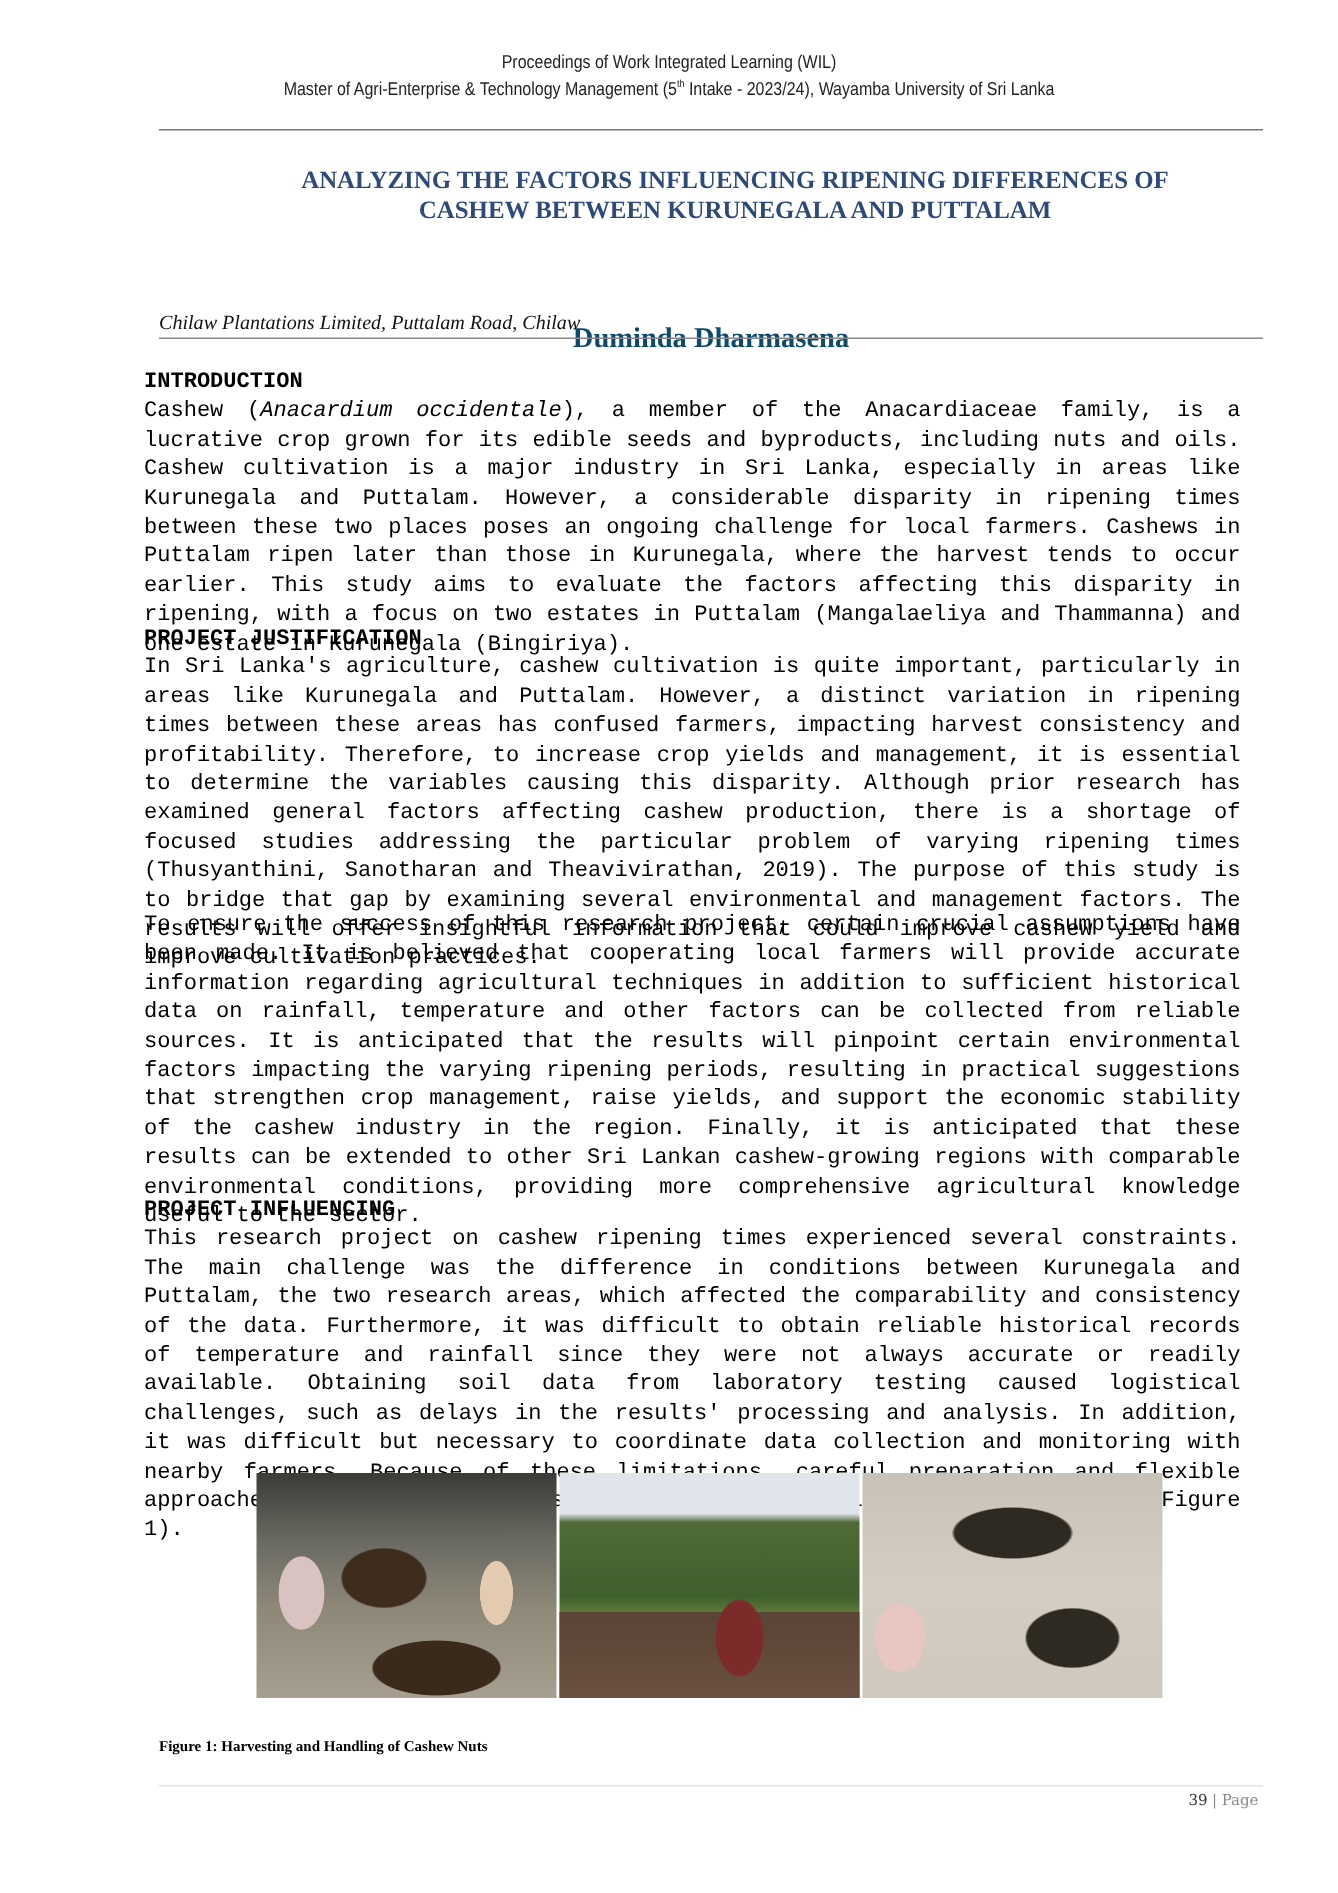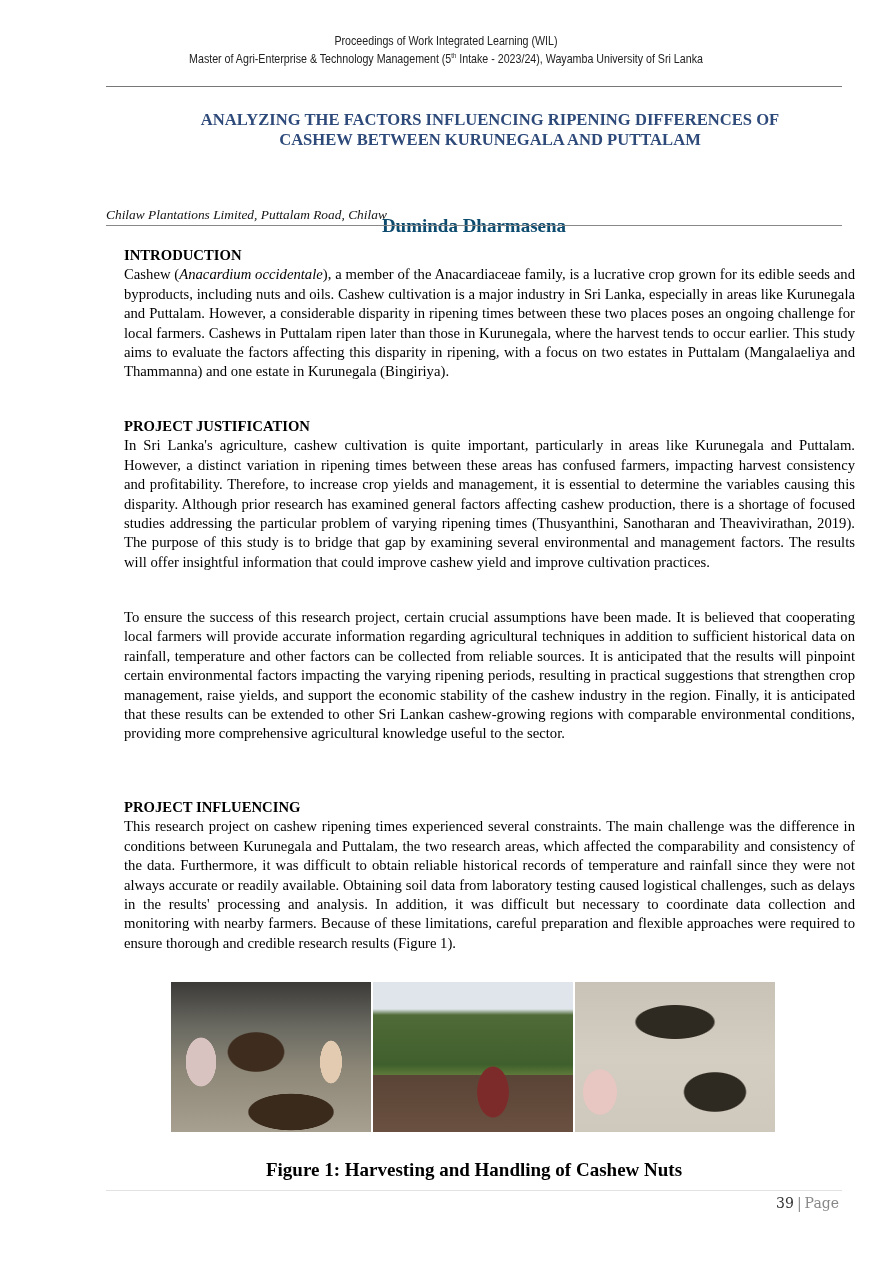--- a/index.html
+++ b/index.html
@@ -4,43 +4,43 @@
 <style>
   html, body { margin: 0; padding: 0; background: #ffffff; }
   body { width: 892px; height: 1262px; position: relative; overflow: hidden; color: #000; }
   .hdr { position: absolute; left: 0; width: 892px; text-align: center; font-family: "Liberation Sans", sans-serif; font-size: 12.4px; color: #222; transform: scaleX(0.86); transform-origin: center; }
   .hdr sup { font-size: 7px; }
   .rule-top { position: absolute; left: 106px; top: 86px; width: 736px; height: 0; border-top: 1.5px solid #777; }
   .title { position: absolute; left: 122px; width: 736px; top: 110px; text-align: center; font-family: "Liberation Serif", serif; font-weight: bold; font-size: 16.6px; line-height: 20px; color: #2e4a7a; letter-spacing: 0px; }
   .author { position: absolute; left: 106px; width: 736px; top: 171px; text-align: center; font-family: "Liberation Serif", serif; font-weight: bold; font-size: 19px; color: #0c4a6e; margin-top: 44px; }
   .affil { position: absolute; left: 106px; width: 736px; top: 207px; text-align: left; font-family: "Liberation Serif", serif; font-style: italic; font-size: 13.4px; color: #111; }
   .rule-affil { position: absolute; left: 106px; top: 225px; width: 736px; border-top: 1.5px solid #888; }
-  .section { position: absolute; left: 124px; width: 731px; font-family: Liberation Serif, serif; font-size: 14.7px; line-height: 19.4px; text-align: justify; }
+  .section { position: absolute; left: 96px; width: 731px; font-family: Liberation Mono, monospace; font-size: 14.7px; line-height: 19.4px; text-align: justify; }
   .section h2 { margin: 0; font-size: 14.7px; font-weight: bold; line-height: 19.4px; }
   .section p { margin: 0; }
   .figure { position: absolute; left: 171px; top: 982px; width: 604px; height: 150px; display: flex; gap: 2px; }
   .ph { flex: 1; height: 150px; position: relative; overflow: hidden; }
   .ph1 { background:
       radial-gradient(ellipse 70px 30px at 120px 130px, #3a2a1c 0%, #3a2a1c 60%, transparent 62%),
       radial-gradient(ellipse 50px 35px at 85px 70px, #3e2c1e 0%, #3e2c1e 55%, transparent 58%),
       radial-gradient(ellipse 25px 40px at 30px 80px, #d9c3c0 0%, #d9c3c0 60%, transparent 62%),
       radial-gradient(ellipse 18px 35px at 160px 80px, #e2cbb0 0%, #e2cbb0 60%, transparent 62%),
       linear-gradient(180deg, #3b3a37 0%, #6a6a62 30%, #8e8878 60%, #a79f90 100%); }
   .ph2 { background:
       radial-gradient(ellipse 28px 45px at 120px 110px, #7d2b2a 0%, #7d2b2a 55%, transparent 58%),
       linear-gradient(180deg, transparent 0%, transparent 62%, #5a4436 62%, #6a5040 100%),
       linear-gradient(180deg, #dfe5ea 0%, #dfe5ea 18%, #506b37 22%, #3f5f2c 55%, #5d7a3a 62%, #67743e 100%); }
   .ph3 { background:
       radial-gradient(ellipse 55px 35px at 140px 110px, #2e2a22 0%, #2e2a22 55%, transparent 58%),
       radial-gradient(ellipse 70px 30px at 100px 40px, #2e2a22 0%, #2e2a22 55%, transparent 58%),
       radial-gradient(ellipse 30px 40px at 25px 110px, #e8c6c2 0%, #e8c6c2 55%, transparent 58%),
       linear-gradient(180deg, #c9c2b6 0%, #d4cdc1 50%, #cfc8bc 100%); }
-  .caption { position: absolute; left: 106px; width: 736px; top: 1159px; text-align: center; font-family: "Liberation Serif", serif; font-weight: bold; font-size: 19px; }
+  .caption { position: absolute; left: 106px; width: 736px; top: 1159px; font-family: "Liberation Serif", serif; font-weight: bold; font-size: 10px; }
   .rule-foot { position: absolute; left: 106px; top: 1190px; width: 736px; border-top: 1px solid #e2e2e2; }
-  .pagenum { position: absolute; right: 53px; top: 1195px; font-family: "DejaVu Serif", serif; font-size: 14px; color: #333; }
+  .pagenum { position: absolute; right: 53px; top: 1195px; font-family: "DejaVu Serif", serif; font-size: 10px; color: #333; }
   .pagenum .sep { color: #888; padding: 0 3px; }
   .pagenum .pg { color: #888; }
 </style>
 </head>
 <body>
 
 <div class="hdr" style="top:34px;">
   <span>Proceedings of Work Integrated Learning (WIL)</span>
 </div>
 <div class="hdr" style="top:52px;">

